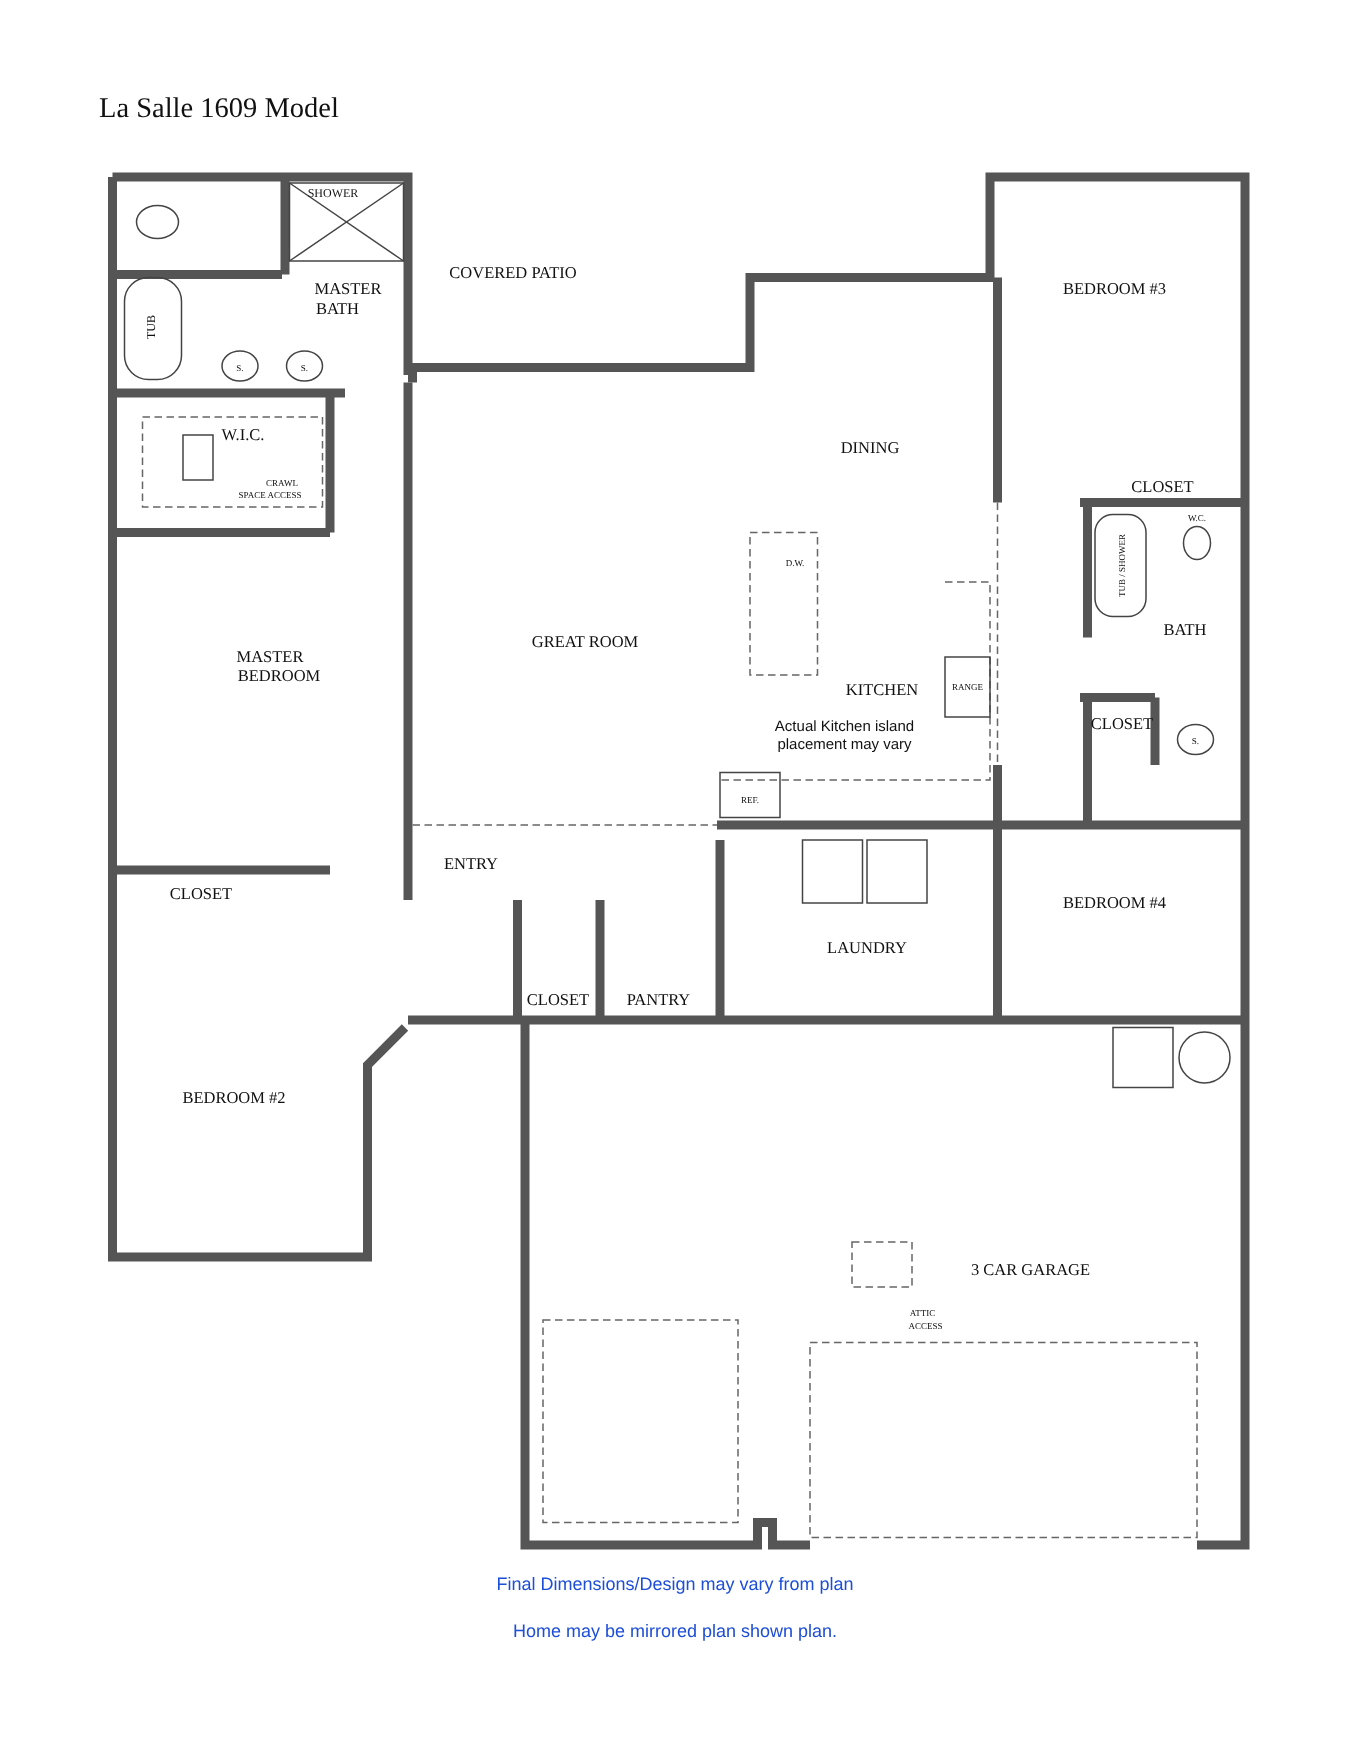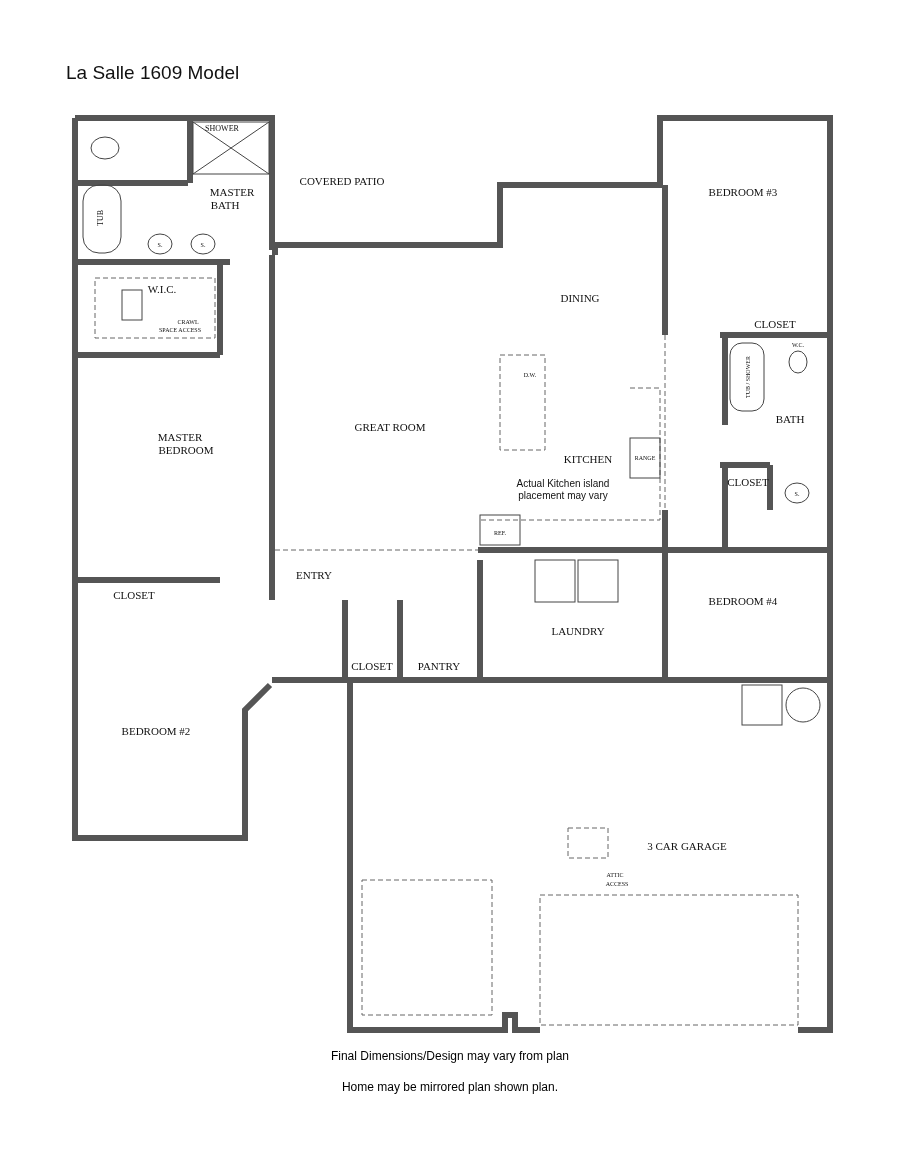--- a/index.html
+++ b/index.html
@@ -1,23 +1,23 @@
 <!DOCTYPE html>
 <html><head>
 <meta charset="utf-8">
 <style>
   html,body{margin:0;padding:0;background:#fff;}
   body{width:900px;height:1165px;position:relative;overflow:hidden;font-family:"Liberation Serif",serif;color:#111;}
-  .title{position:absolute;left:66px;top:62px;font-size:19px;font-family:Liberation Sans, sans-serif;}
+  .title{position:absolute;left:66px;top:62px;font-size:19px;font-family:Liberation Serif, serif;}
   svg{position:absolute;left:0;top:0;}
   .lbl{font-family:"Liberation Serif",serif;font-size:11px;fill:#111;}
   .sm{font-size:8px;}
   .xs{font-size:6px;}
   .note{font-family:"Liberation Sans",sans-serif;font-size:10px;fill:#111;}
-  .footer{position:absolute;left:0;width:900px;text-align:center;font-family:"Liberation Sans",sans-serif;font-size:12px;color:#000000;}
+  .footer{position:absolute;left:0;width:900px;text-align:center;font-family:"Liberation Sans",sans-serif;font-size:12px;color:#1d4ed8;}
 </style>
 </head>
 <body>
 
 <div class="title">La Salle 1609 Model</div>
 
 <svg width="900" height="1165">
   <g stroke="#555" stroke-width="6" fill="none">
 
     <polyline points="75,118 272,118 272,250"></polyline>

